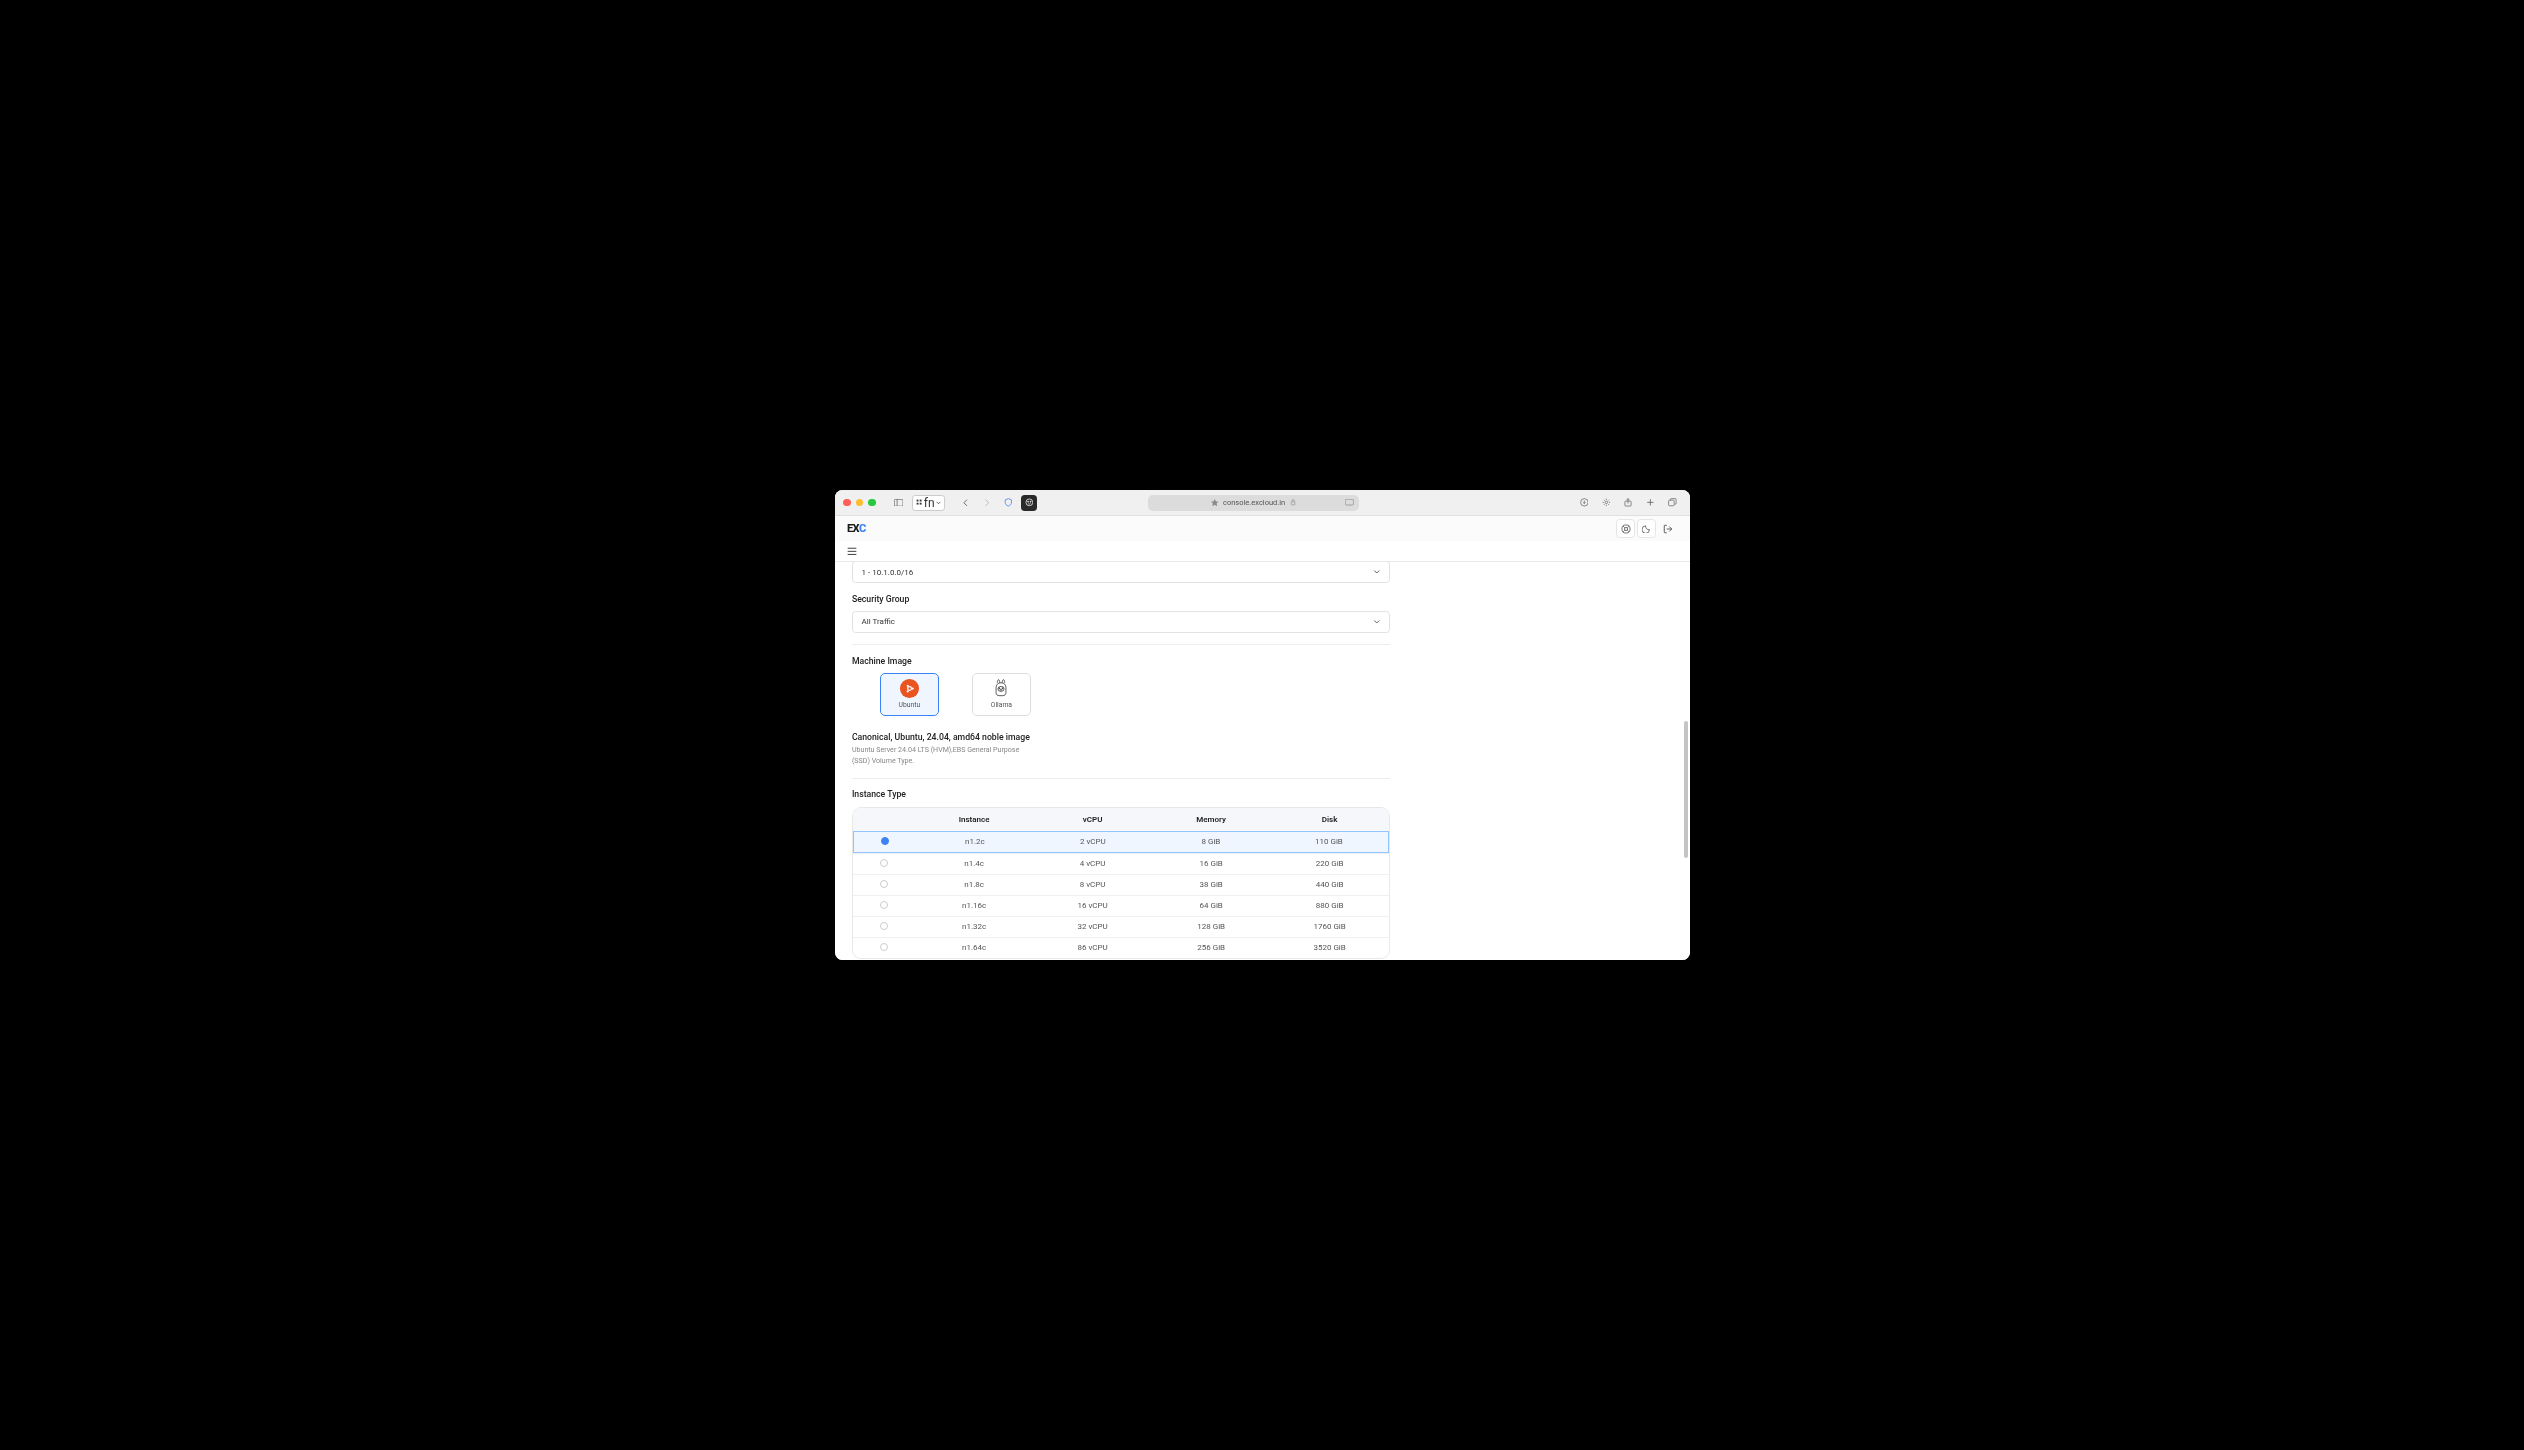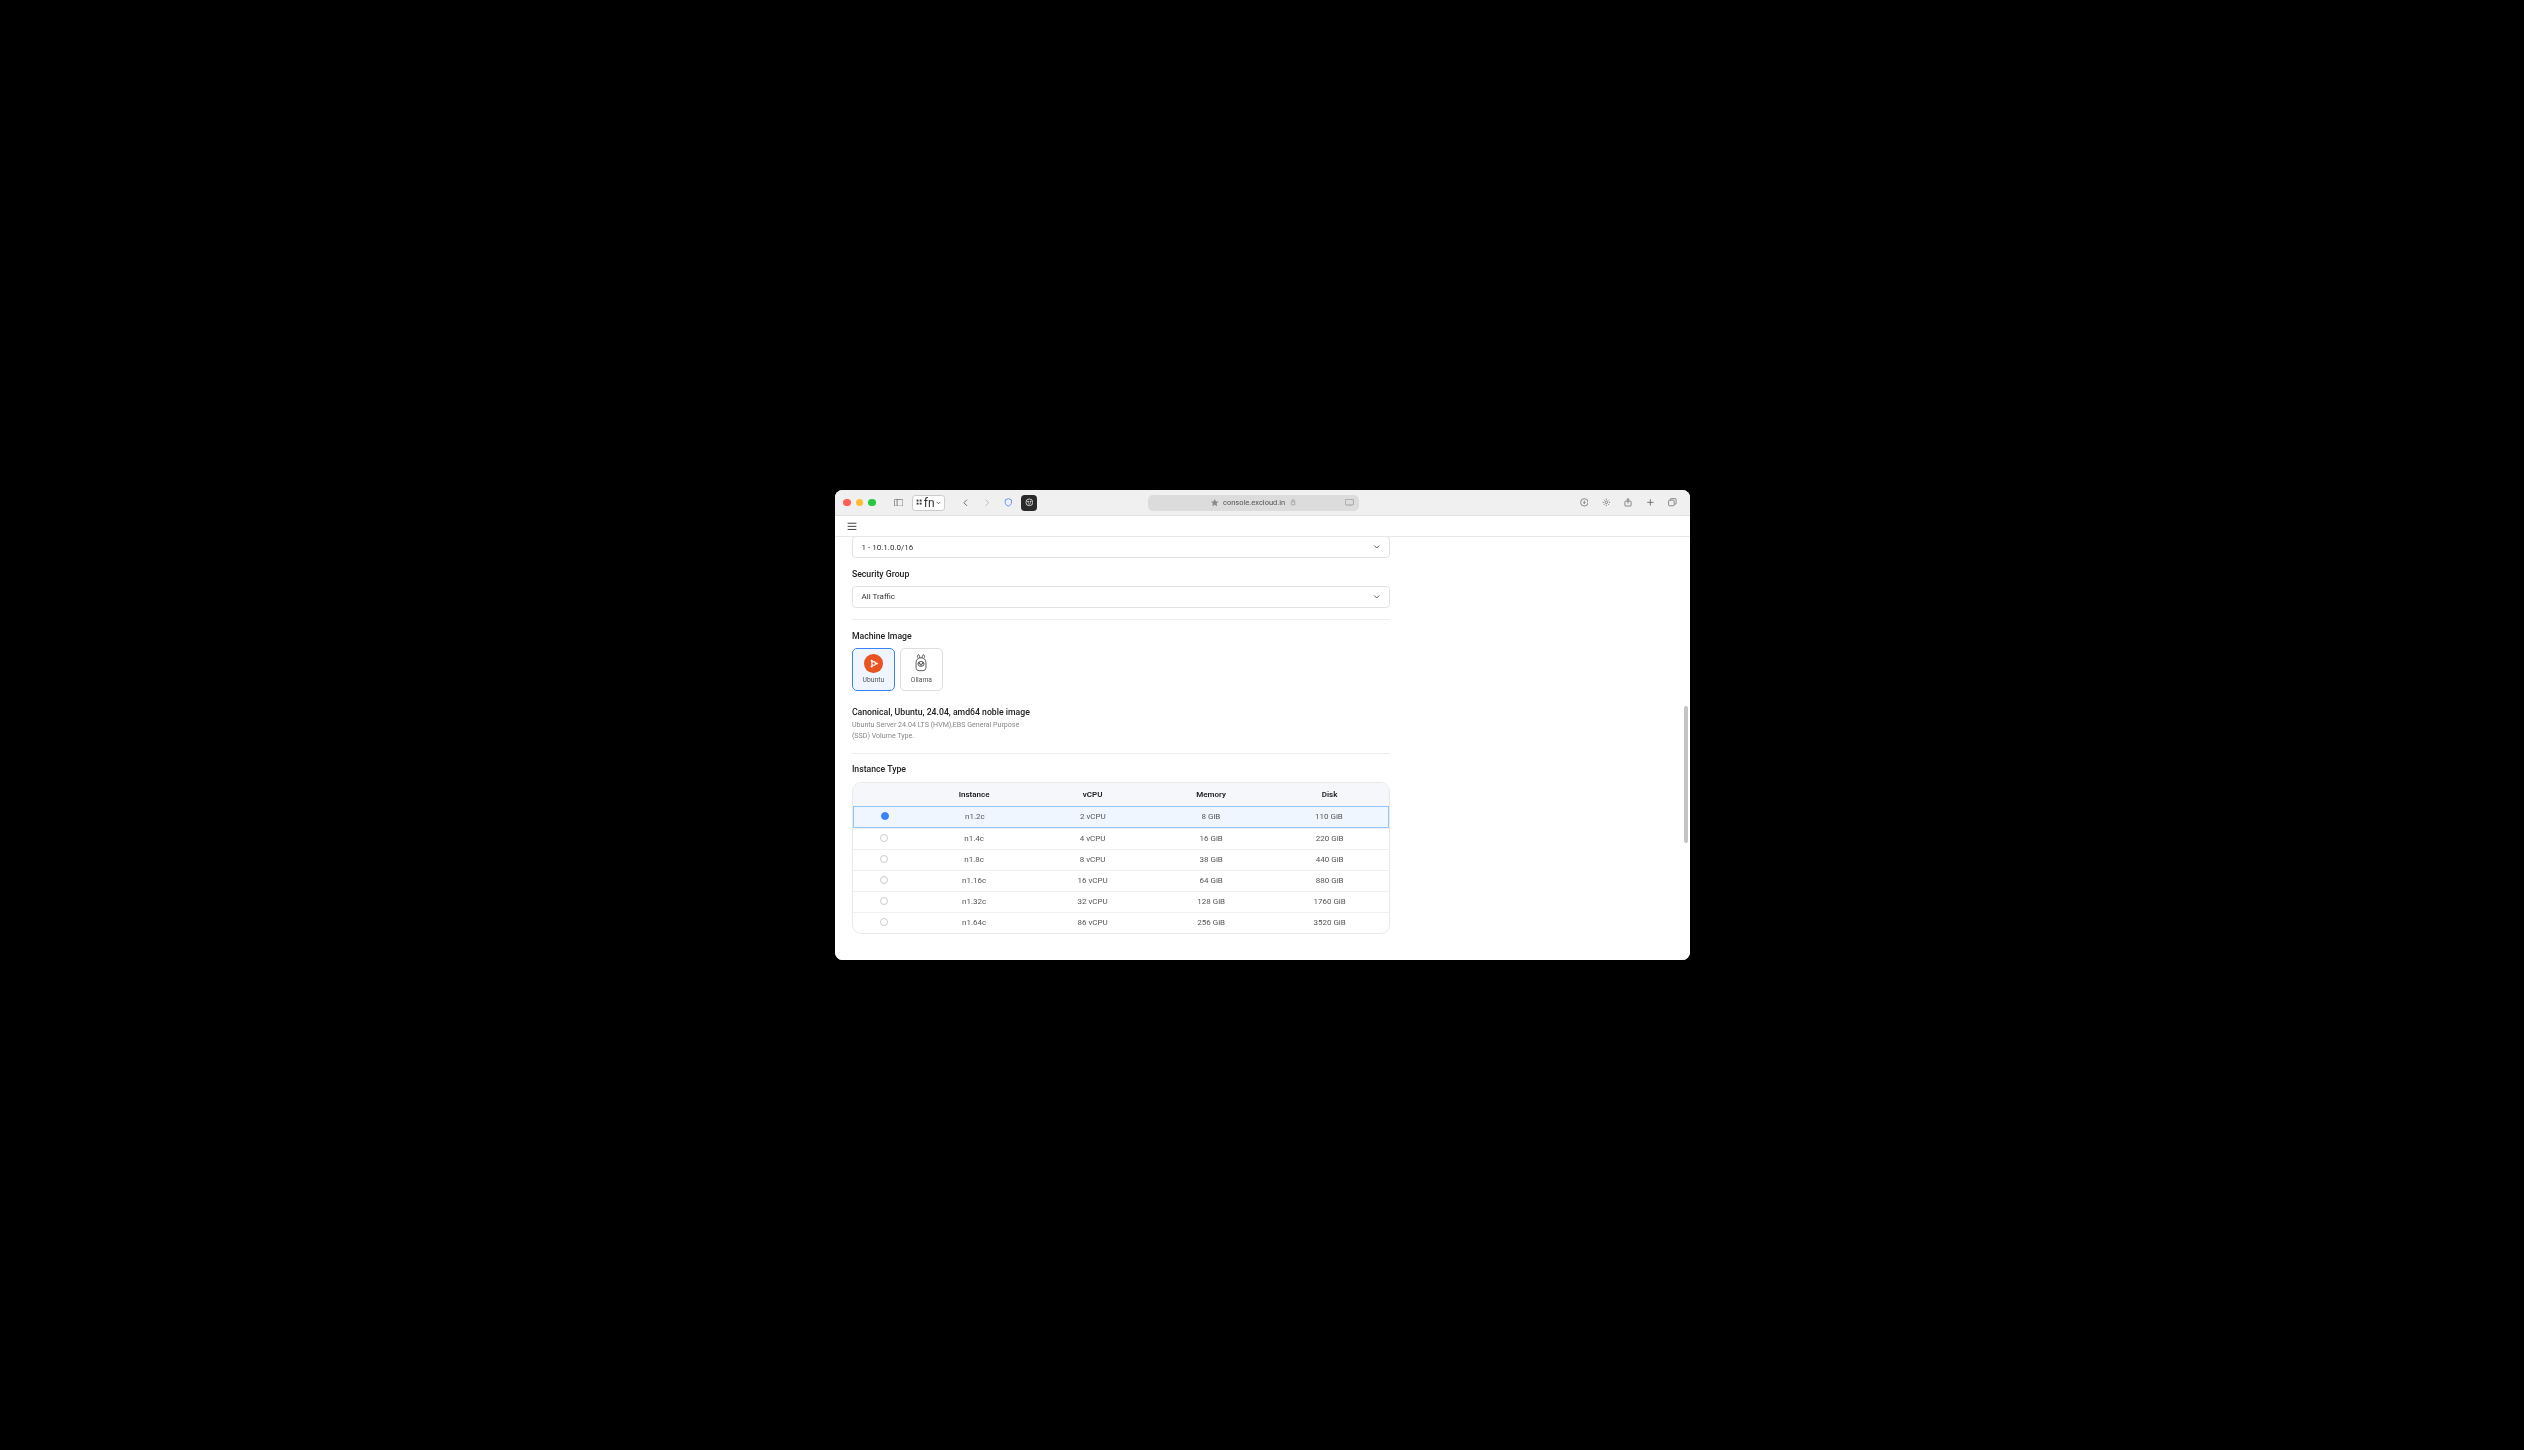--- a/index.html
+++ b/index.html
@@ -42,21 +42,21 @@
     .content { flex: 1; overflow-y: auto; padding: 0 17.4px 17.4px 17.4px; position: relative; }
     .content-inner { max-width: 538px; }
     
     
     .select-field { border: 0.6px solid #e2e2e2; border-radius: 3.7px; height: 22.4px; display: flex; align-items: center; padding: 0 8.7px; justify-content: space-between; cursor: pointer; font-size: 8px; color: #333; background: #fff; }
     .section-label { font-size: 8.7px; color: #222; margin-top: 11.2px; margin-bottom: 6.2px; font-weight: 500; }
     .divider { border: none; border-top: 0.6px solid #ededed; margin: 11.2px 0 0 0; }
     
     
     .image-cards { display: flex; gap: 5px; }
-    .image-card { width: 43px; height: 43px; border: 0.6px solid #ddd; border-radius: 5px; display: flex; flex-direction: column; align-items: center; justify-content: center; gap: 2.5px; cursor: pointer; font-size: 6.8px; color: #555; }
+    .image-card { width: 59px; height: 43px; border: 0.6px solid #ddd; border-radius: 5px; display: flex; flex-direction: column; align-items: center; justify-content: center; gap: 2.5px; cursor: pointer; font-size: 6.8px; color: #555; margin-left: 28px; }
     .image-card.selected { border-color: #3b82f6; background: #eff6ff; }
     .image-icon { width: 20px; height: 20px; display: flex; align-items: center; justify-content: center; }
     .ubuntu-circle { width: 18.6px; height: 18.6px; border-radius: 50%; background: #e95420; display:flex; align-items:center; justify-content:center;}
     
     .image-title { font-size: 8.7px; color: #222; margin-top: 16px; font-weight: 500; }
     .image-desc { font-size: 7.1px; color: #888; margin-top: 3.7px; line-height: 1.5; max-width: 174px; }
     
     
     .instance-table { border: 0.6px solid #e8e8e8; border-radius: 9px; overflow: hidden; margin-top: 6.2px; }
     .instance-header { display: grid; grid-template-columns: 62px 1fr 1fr 1fr 1fr; background: #f5f7fa; padding: 6.8px 0; font-size: 8px; font-weight: 600; color: #222; }
@@ -170,20 +170,44 @@
       </div>
       <div class="chrome-icon-btn">
         <svg width="8.7" height="8.7" viewBox="0 0 14 14" fill="none" stroke="currentColor" stroke-width="1.2">
             <rect x="1" y="3.5" width="9" height="9" rx="1.5"></rect>
             <path d="M4 3.5V2a1 1 0 011-1h7a1 1 0 011 1v7a1 1 0 01-1 1h-1.5"></path>
           </svg>
       </div>
     </div>
   </div>
 
+  <div class="app-topbar">
+    <div class="logo">
+      <span class="logo-ex">EX</span><span class="logo-c">C</span>
+    </div>
+    <div class="topbar-right">
+      <div class="topbar-icon-btn">
+        <svg width="10" height="10" viewBox="0 0 16 16" fill="none" stroke="currentColor" stroke-width="1.3">
+            <circle cx="8" cy="8" r="6.5"></circle>
+            <circle cx="8" cy="8" r="2.5"></circle>
+            <path d="M3.5 3.5l2.5 2.5M12.5 3.5L10 6M3.5 12.5L6 10M12.5 12.5L10 10"></path>
+          </svg>
+      </div>
+      <div class="topbar-icon-btn">
+        <svg width="9.3" height="9.3" viewBox="0 0 15 15" fill="none" stroke="currentColor" stroke-width="1.3">
+            <path d="M12 9A6 6 0 116 3a5 5 0 006 6z"></path>
+          </svg>
+      </div>
+      <div class="topbar-icon-btn noborder">
+        <svg width="10" height="10" viewBox="0 0 16 16" fill="none" stroke="currentColor" stroke-width="1.5">
+            <path d="M6 2H3a1 1 0 00-1 1v10a1 1 0 001 1h3M10 4l4 4-4 4M14 8H6"></path>
+          </svg>
+      </div>
+    </div>
+  </div>
 
   <div class="secondary-bar">
     <div class="hamburger">
       <svg width="10" height="8.7" viewBox="0 0 16 14" fill="none" stroke="currentColor" stroke-width="1.5">
           <line x1="1" y1="2" x2="15" y2="2"></line>
           <line x1="1" y1="7" x2="15" y2="7"></line>
           <line x1="1" y1="12" x2="15" y2="12"></line>
         </svg>
     </div>
   </div>

